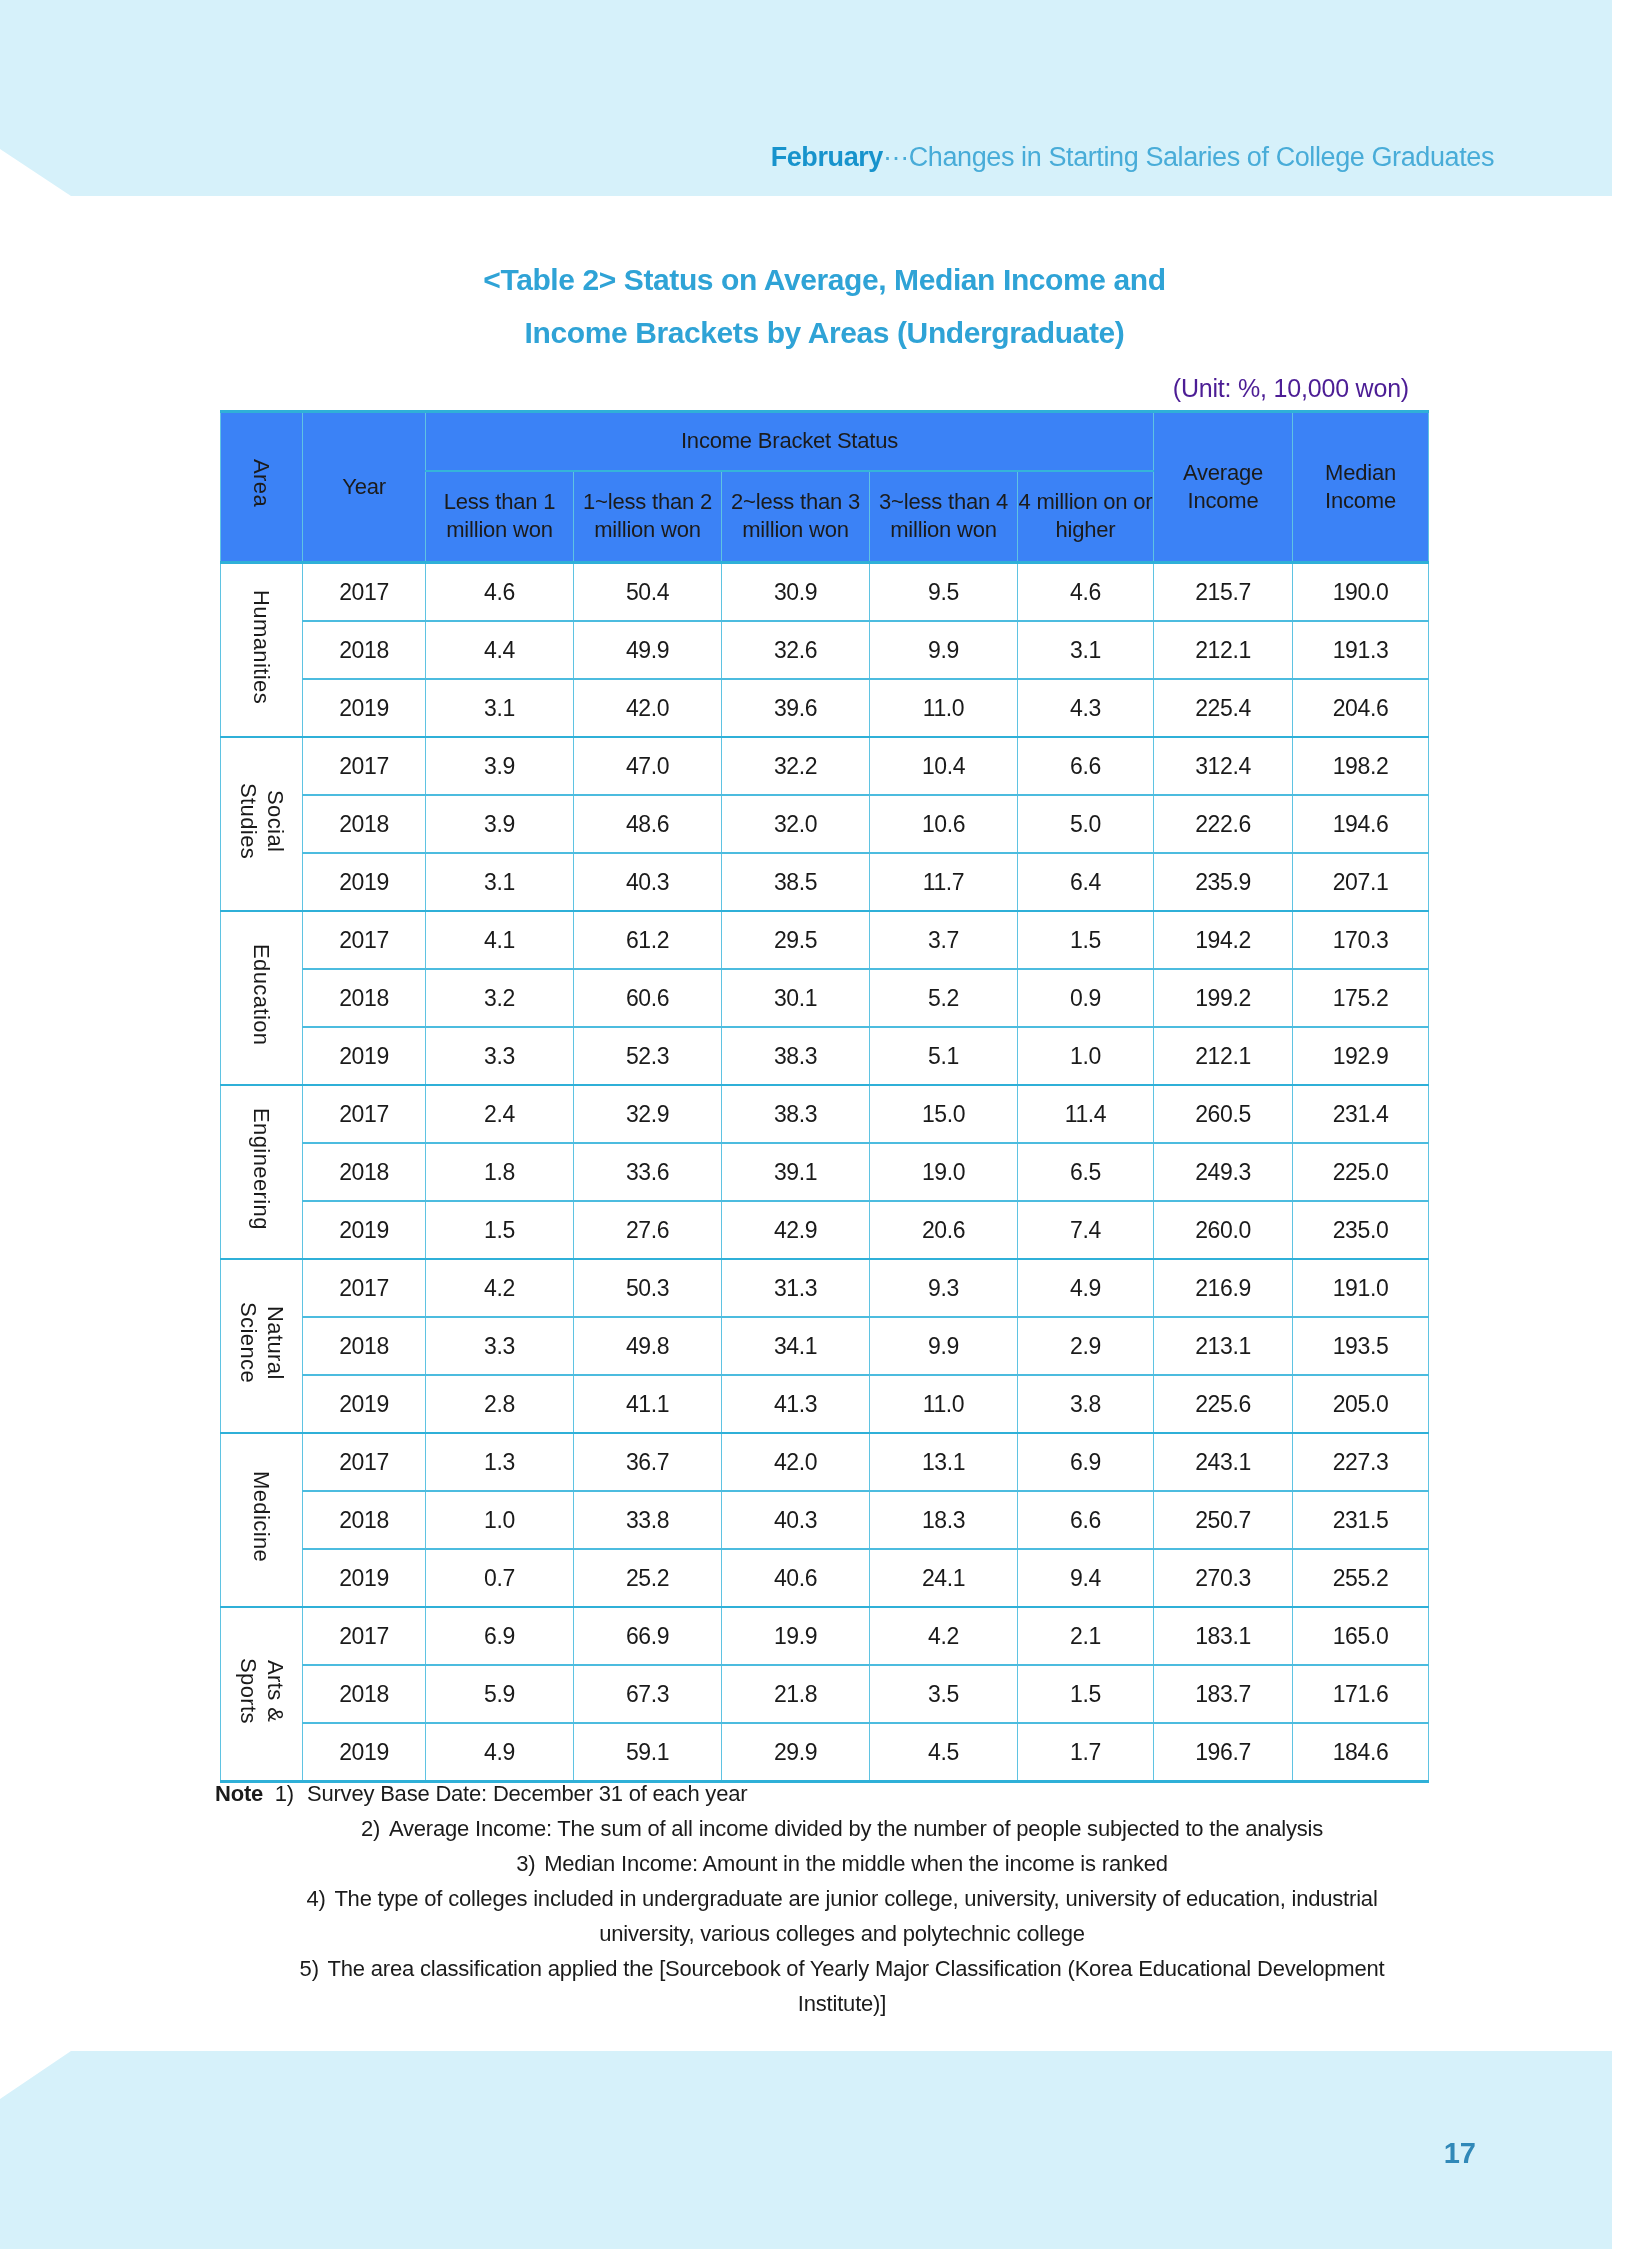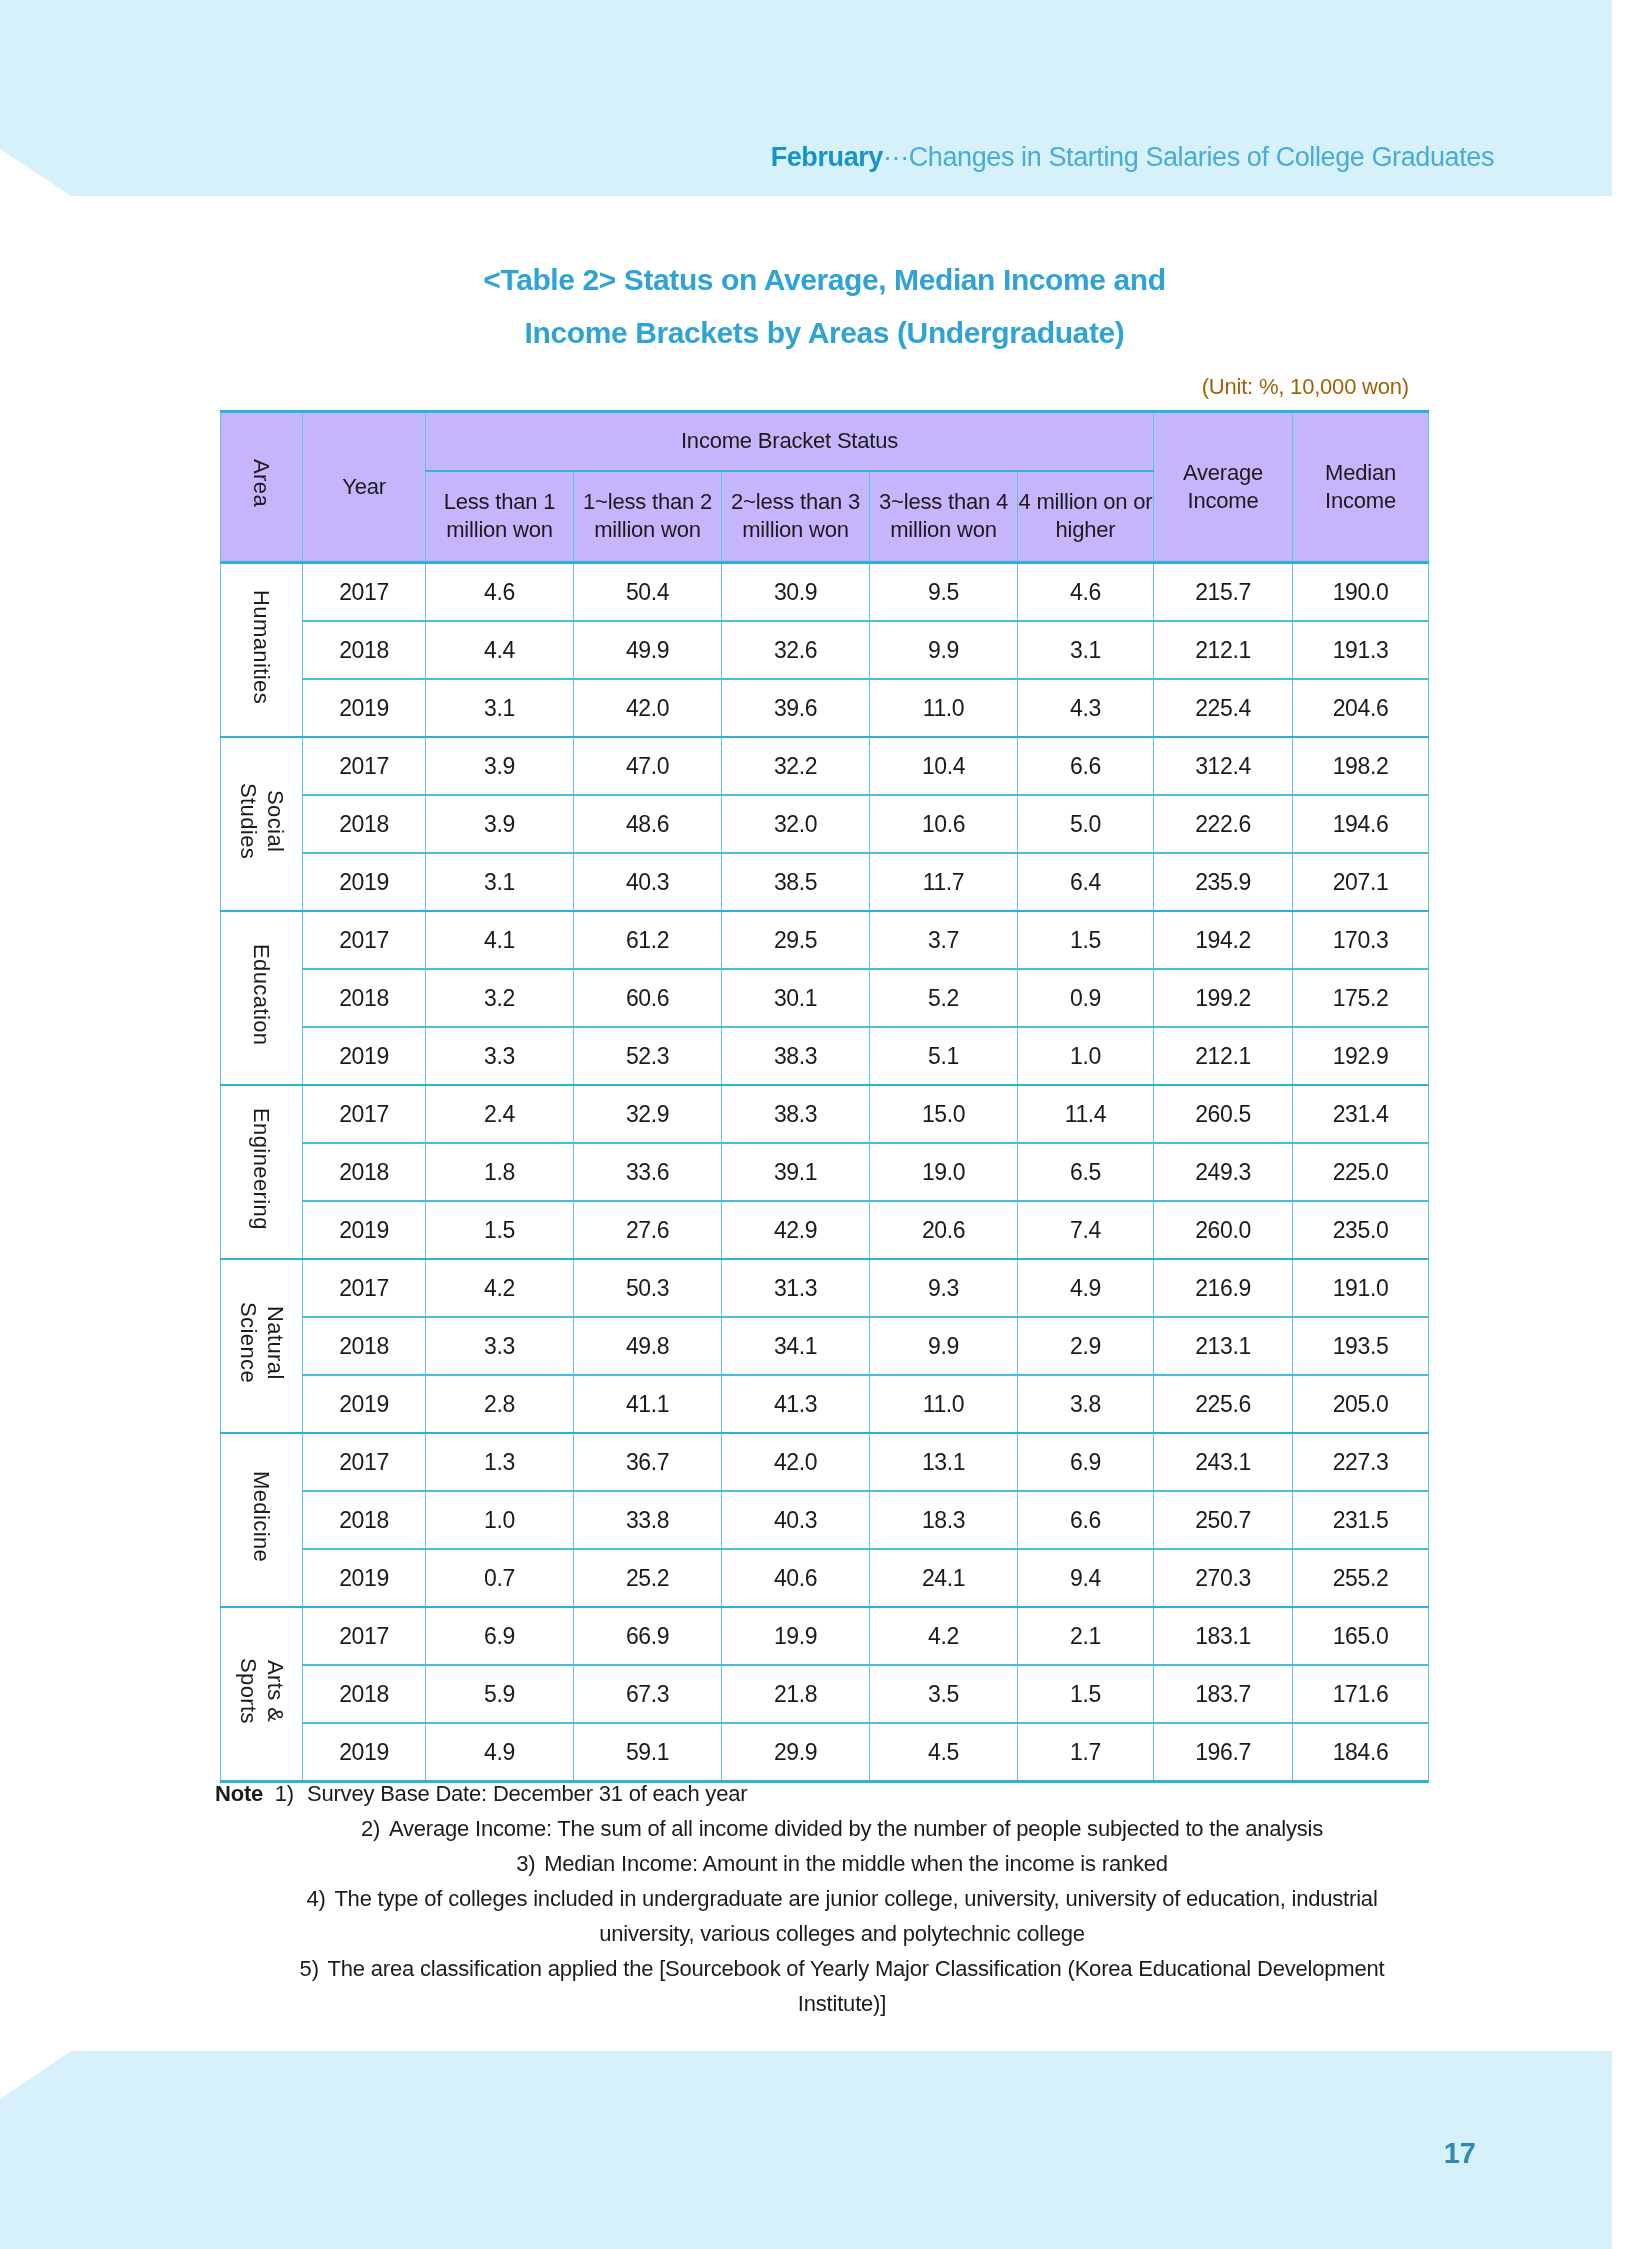--- a/index.html
+++ b/index.html
@@ -16,35 +16,35 @@
     clip-path:polygon(71px 0, 1644px 0, 1644px 199px, 0 199px, 0 48px); }
 
   
   .running-head { position:absolute; right:150px; top:142px; font-size:27px; letter-spacing:-0.4px; white-space:nowrap; }
   .running-head .month { color:#1793cc; font-weight:bold; }
   .running-head .rest  { color:#48acd8; }
 
   
   .caption { position:absolute; left:220px; width:1209px; top:253px; text-align:center;
     font-size:30px; font-weight:bold; color:#2fa3d6; line-height:53px; letter-spacing:-0.4px; }
-  .unit { position:absolute; right:203px; top:374px; font-size:22px; color:#a16207; letter-spacing:-0.2px; }
+  .unit { position:absolute; right:203px; top:374px; font-size:25px; color:#4c1d95; letter-spacing:-0.2px; }
 
   
   .data-table {
     position:absolute; left:220px; top:410px; width:1209px;
     border-collapse:collapse; table-layout:fixed;
     border-top:3.7px solid #2fb0d8; border-bottom:3.7px solid #2fb0d8;
     border-left:1.5px solid #5fc3e2; border-right:1.5px solid #5fc3e2;
   }
   .data-table th, .data-table td {
     border-left:1.5px solid #5fc3e2; border-right:1.5px solid #5fc3e2;
     text-align:center; vertical-align:middle; padding:0;
   }
   .data-table thead th {
-    background:#c4b5fd; font-weight:normal; font-size:22px; line-height:28px;
+    background:#3b82f6; font-weight:normal; font-size:22px; line-height:28px;
     white-space:pre-line; color:#1b1b1b; letter-spacing:-0.2px;
   }
   .hrow1 { height:59px; }
   .hrow2 { height:92px;padding-left:17px; }
   .bracket-group { border-bottom:2.2px solid #35b4da; }
   .vspan { border-bottom:3.7px solid #2fb0d8; }
   .hrow2 th { border-bottom:3.7px solid #2fb0d8; }
 
   .data-table tbody td { height:56px; font-size:23px; letter-spacing:-0.4px; background:#ffffff; color:#1a1a1a; }
   .data-table tbody tr.row-sub td { border-top:2.2px solid #4cbcdf; }

